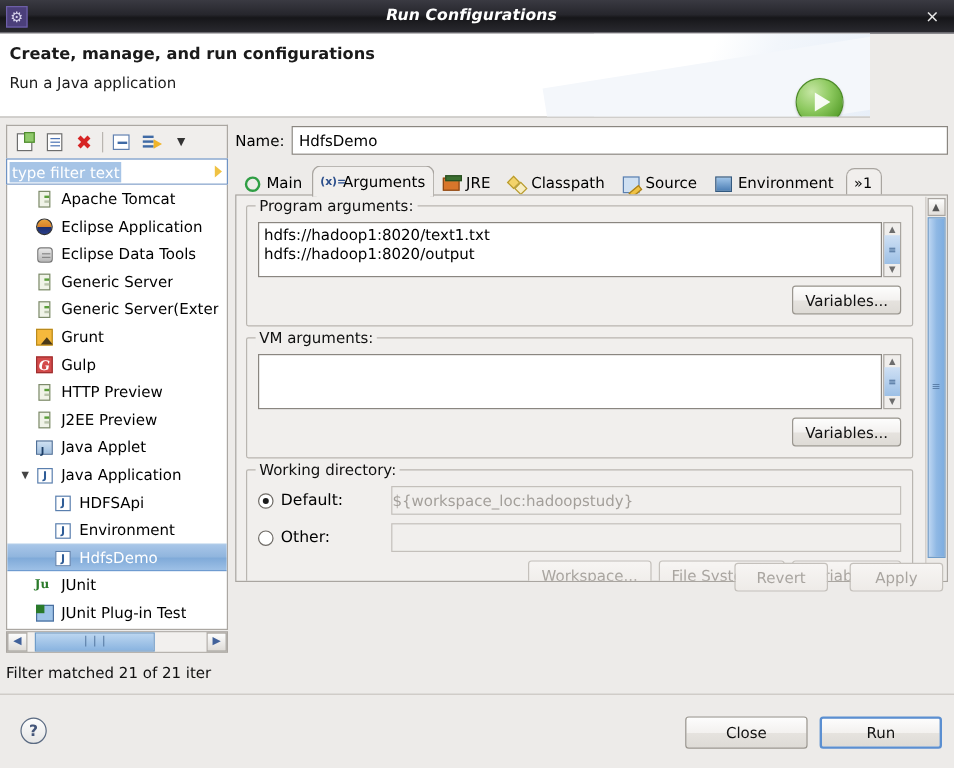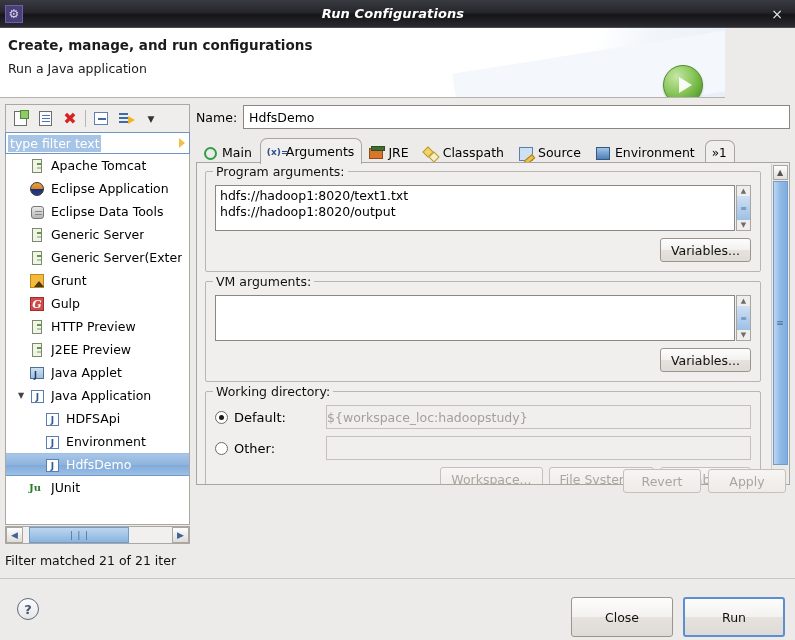--- a/index.html
+++ b/index.html
@@ -267,36 +267,36 @@
   .vs-thumb {
     width:15px; flex:1; margin:0 0 1px 0;
     background:linear-gradient(to right,#bdd6f2,#8fb8e4,#7eade0);
     border:1px solid #6f9cc9;
     display:flex; align-items:center; justify-content:center;
     color:#4c6f99; font-size:9px;
   }
   .vs-spacer { height:36px; width:15px; }
 
   .ra-row {
-    position:absolute; right:4px; top:365px; display:flex; gap:7px;
+    position:absolute; right:4px; top:365px; display:flex; gap:18px;
   }
 
   
   .footer-sep {
     position:absolute; left:0; top:578px; width:795px; height:1px; background:#c9c5c0;
   }
   .help-btn {
     position:absolute; left:17px; top:598px; width:22px; height:22px;
     border-radius:50%; border:1px solid #5a6a82;
     background:linear-gradient(to bottom,#fdfdfd,#e6e6e6);
     display:flex; align-items:center; justify-content:center;
     font-size:13px; color:#44567a; font-weight:bold; cursor:pointer;
   }
   .footer-btns { position:absolute; right:10px; top:597px; display:flex; gap:10px; }
-  .btn-lg { min-width:102px; height:40px; }
+  .btn-lg { min-width:102px; height:27px; }
 </style>
 </head>
 <body>
 
 <div class="window">
 
   <div class="titlebar">
     <div class="tb-icon">⚙</div>
     <div class="tb-title">Run Configurations</div>
     <div class="tb-close">×</div>
@@ -442,20 +442,27 @@
               <span class="ic-java" style="position: absolute;">J</span>
             </span>
             <span class="lbl">HdfsDemo</span>
           </div>
           <div class="tree-row">
             <span class="twisty"></span>
             <span class="ti">
               <span class="ic-junit" style="position: absolute;">Ju</span>
             </span>
             <span class="lbl">JUnit</span>
+          </div>
+          <div class="tree-row">
+            <span class="twisty"></span>
+            <span class="ti">
+              <span class="ic-junitp" style="position: absolute;"></span>
+            </span>
+            <span class="lbl">JUnit Plug-in Test</span>
           </div>
         </div>
     </div>
 
     <div class="lp-hscroll">
       <div class="hs-arrow">◀</div>
       <div class="hs-track">
         <div class="hs-thumb">❘❘❘</div>
       </div>
       <div class="hs-arrow">▶</div>

